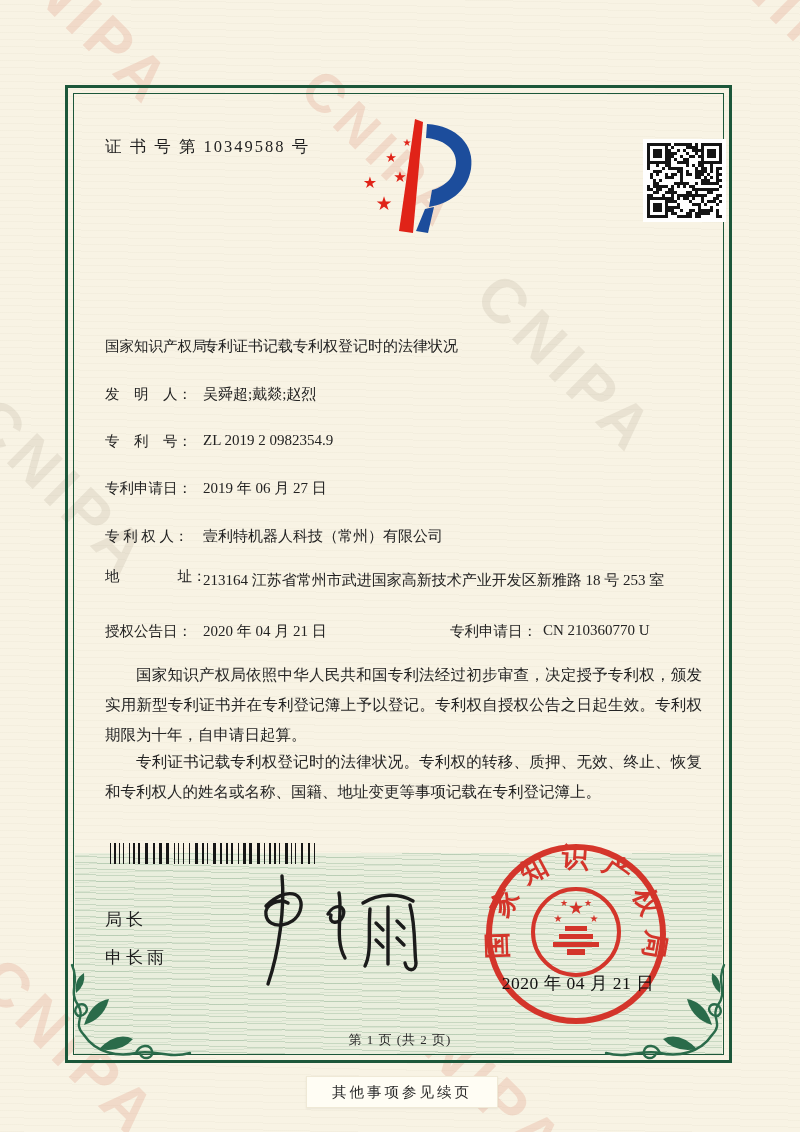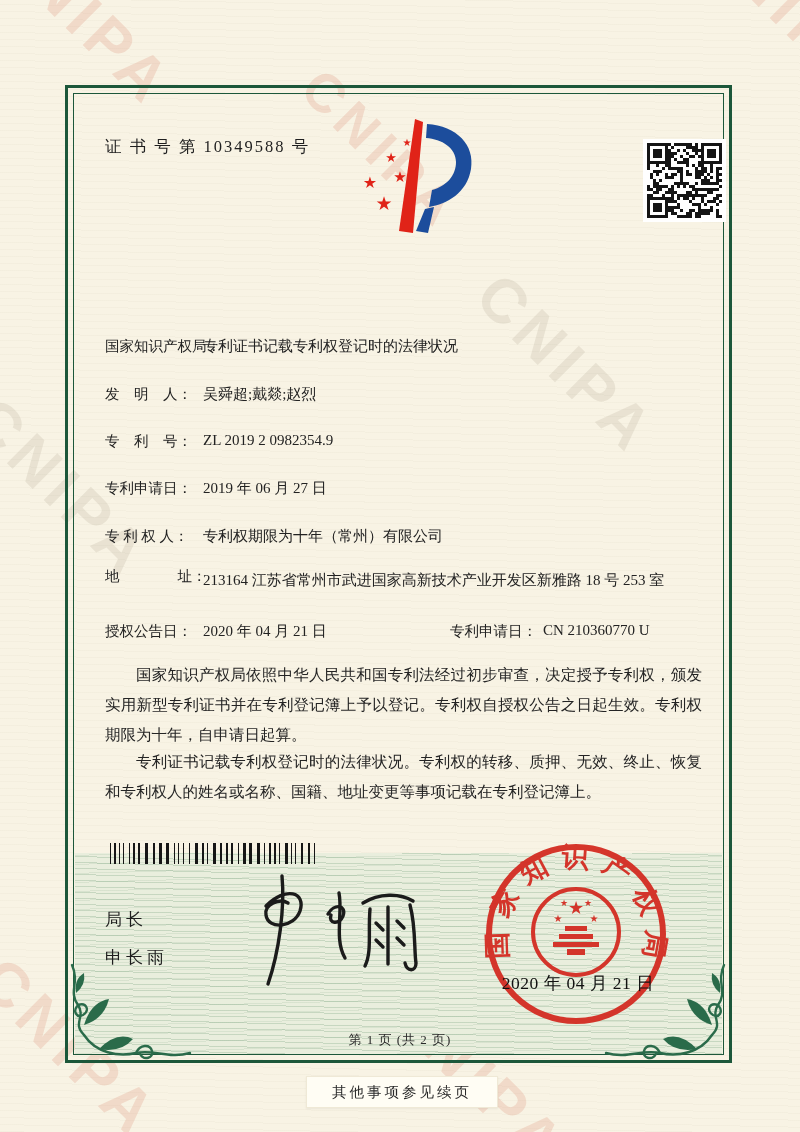--- a/index.html
+++ b/index.html
@@ -481,21 +481,21 @@
   <div class="abs frow" style="top:385px;">
     <span class="flabel">发　明　人：</span><span class="fval">吴舜超;戴燚;赵烈</span>
   </div>
   <div class="abs frow" style="top:432px;">
     <span class="flabel">专　利　号：</span><span class="fval">ZL 2019 2 0982354.9</span>
   </div>
   <div class="abs frow" style="top:479px;">
     <span class="flabel">专利申请日：</span><span class="fval">2019 年 06 月 27 日</span>
   </div>
   <div class="abs frow" style="top:527px;">
-    <span class="flabel">专 利 权 人：</span><span class="fval">专利权期限为十年（常州）有限公司</span>
+    <span class="flabel">专 利 权 人：</span><span class="fval">壹利特机器人科技（常州）有限公司</span>
   </div>
   <div class="abs frow" style="top:567px;">
     <span class="flabel">地　　　　址：</span><span class="fval addr">213164 江苏省常州市武进国家高新技术产业开发区新雅路 18 号 253 室</span>
   </div>
   <div class="abs frow" style="top:622px;">
     <span class="flabel">授权公告日：</span><span class="fval w1">2020 年 04 月 21 日</span><span class="flabel" style="width:auto;">专利申请日：</span><span class="fval" style="margin-left:6px;">CN 210360770 U</span>
   </div>
 
   <div class="abs bodyp" style="top:660px;">国家知识产权局依照中华人民共和国专利法经过初步审查，决定授予专利权，颁发实用新型专利证书并在专利登记簿上予以登记。专利权自授权公告之日起生效。专利权期限为十年，自申请日起算。</div>
   <div class="abs bodyp" style="top:747px;">专利证书记载专利权登记时的法律状况。专利权的转移、质押、无效、终止、恢复和专利权人的姓名或名称、国籍、地址变更等事项记载在专利登记簿上。</div>

